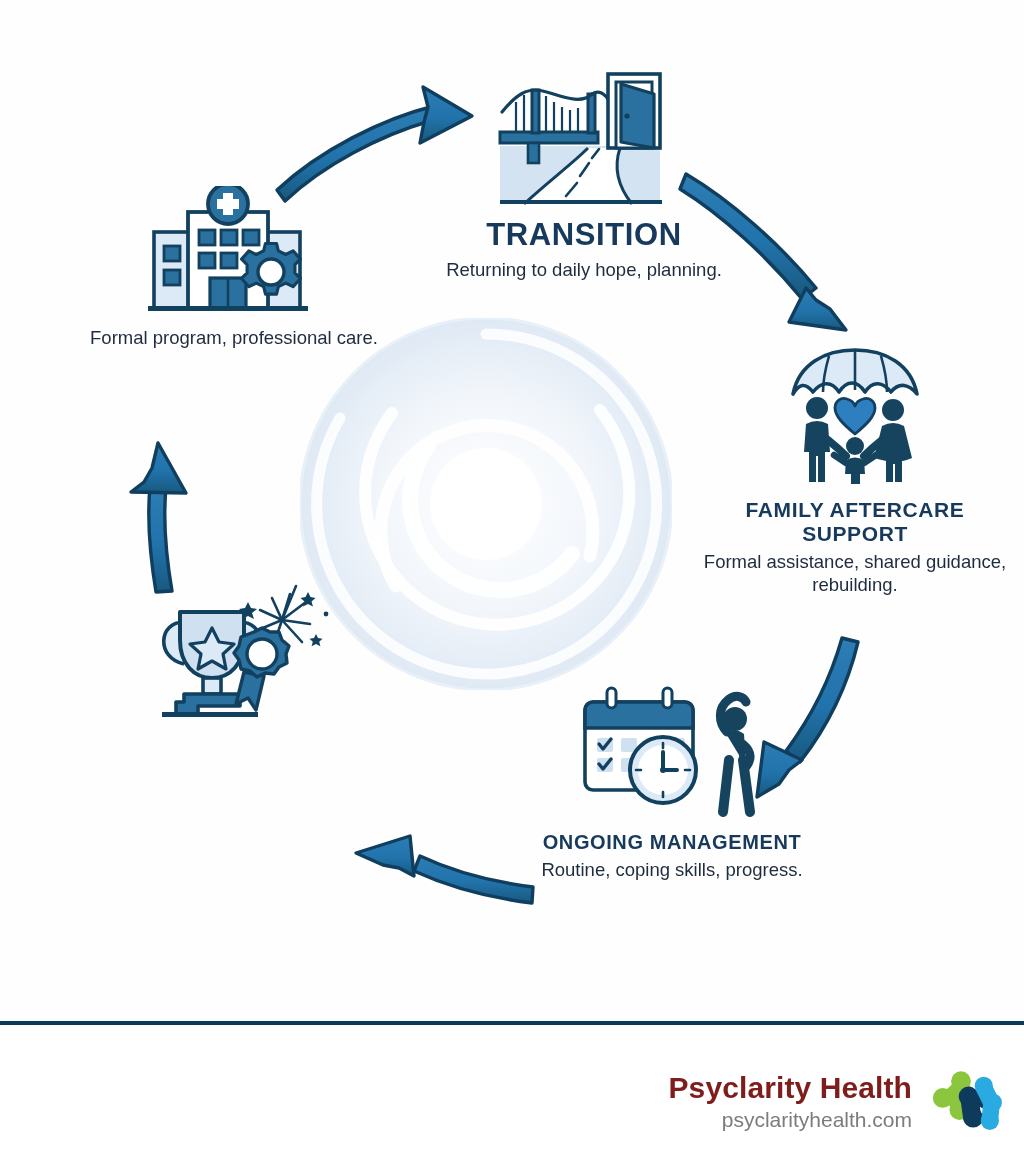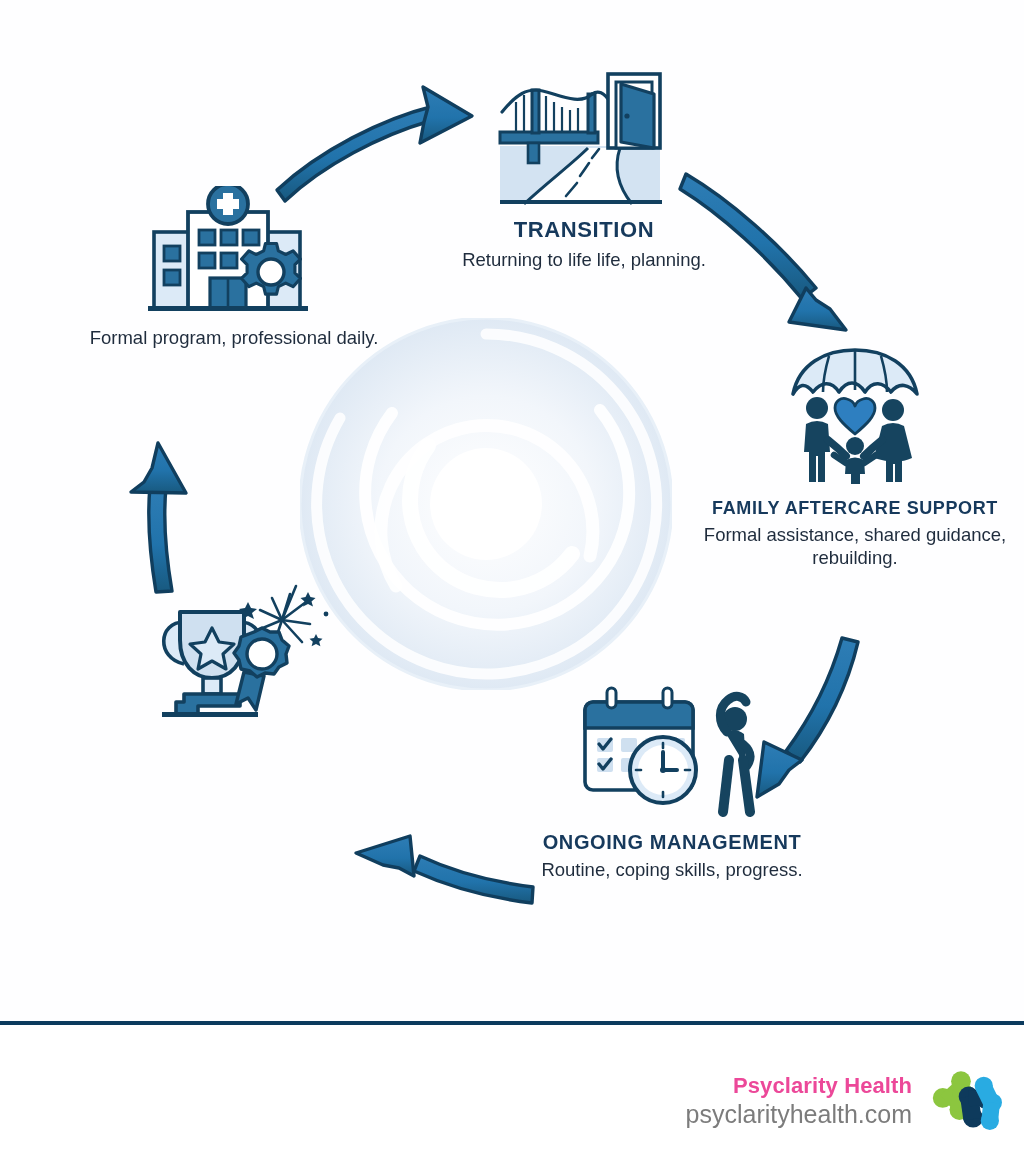--- a/index.html
+++ b/index.html
@@ -45,42 +45,42 @@
     text-align: center;
   }
   .stage-icon {
     display: flex;
     align-items: flex-end;
     justify-content: center;
     margin: 0 auto;
   }
   .stage-title {
     font-weight: bold;
-    font-size: 22px;
+    font-size: 31px;
     letter-spacing: 0.6px;
     color: #16395c;
     line-height: 1.12;
     margin-top: 10px;
     text-transform: uppercase;
   }
   .stage-desc {
     font-size: 18.5px;
     color: #1f2c3d;
     line-height: 1.26;
     margin-top: 5px;
   }
 
   
   #stage-transition   { left: 424px; top: 68px;  width: 320px; }
   #stage-family       { left: 690px; top: 348px; width: 330px; }
   #stage-ongoing      { left: 522px; top: 686px; width: 300px; }
   #stage-celebration  { left: 80px;  top: 580px; width: 320px; }
   #stage-treatment    { left: 74px;  top: 186px; width: 320px; }
 
-  #stage-family .stage-title   { font-size: 18px; }
+  #stage-family .stage-title   { font-size: 21px; }
   #stage-ongoing .stage-title  { font-size: 20px; }
 
   
   .footer-rule {
     position: absolute;
     left: 0;
     top: 1021px;
     width: 1024px;
     height: 4px;
     background: #0b3a5d;
@@ -96,28 +96,28 @@
   .brand {
     position: absolute;
     right: 22px;
     top: 38px;
     display: flex;
     align-items: center;
     gap: 14px;
   }
   .brand-text { text-align: right; }
   .brand-name {
-    font-size: 22px;
+    font-size: 30px;
     font-weight: bold;
-    color: #ec4899;
+    color: #7f1d1d;
     letter-spacing: 0.1px;
     line-height: 1.18;
   }
   .brand-url {
-    font-size: 25px;
+    font-size: 21px;
     color: #7c7c7c;
     line-height: 1.2;
     margin-top: 1px;
   }
   .brand-logo { width: 76px; height: 76px; display: block; }
 </style>
 </head>
 <body>
 
 <div id="infographic">
@@ -228,21 +228,21 @@
         <rect x="116" y="6" width="52" height="74" fill="#ffffff" stroke="#12405f" stroke-width="3.6"></rect>
         <rect x="124" y="14" width="36" height="66" fill="#ffffff" stroke="#12405f" stroke-width="3"></rect>
 
         <path d="M129 16 L162 26 L162 80 L129 74 Z" fill="#2a719f" stroke="#12405f" stroke-width="3.2" stroke-linejoin="round"></path>
         <circle cx="135" cy="48" r="2.6" fill="#12405f"></circle>
 
         <rect x="8" y="132" width="162" height="4" fill="#12405f"></rect>
       </svg>
     </div>
     <div class="stage-title">TRANSITION</div>
-    <div class="stage-desc">Returning to life life, planning.</div>
+    <div class="stage-desc">Returning to daily hope, planning.</div>
   </div>
 
   <div class="stage" id="stage-family">
     <div class="stage-icon">
       <svg width="140" height="140" viewBox="0 0 140 140">
 
         <path d="M8 46 C 14 16, 40 2, 70 2 C 100 2, 126 16, 132 46
                  C 124 36, 114 34, 106 44 C 98 34, 88 32, 80 44
                  C 72 32, 62 32, 54 44 C 46 32, 36 34, 28 44
                  C 20 34, 14 36, 8 46 Z" fill="#dceaf7" stroke="#12405f" stroke-width="3.6" stroke-linejoin="round"></path>
@@ -399,21 +399,21 @@
         <path d="M79 7 h10 v6 h6 v10 h-6 v6 h-10 v-6 h-6 V13 h6 Z" fill="#ffffff"></path>
 
         <g transform="translate(127,86)">
           <path d="M-6 -31 h12 l2 8 l8 4 l8 -4 l8 9 l-6 6 l0 9 l6 6 l-8 9 l-8 -4 l-8 4 l-2 8 h-12 l-2 -8 l-8 -4 l-8 4 l-8 -9 l6 -6 l0 -9 l-6 -6 l8 -9 l8 4 l8 -4 Z" fill="#2a719f" stroke="#12405f" stroke-width="3.4" stroke-linejoin="round" transform="scale(0.92)"></path>
           <circle cx="0" cy="0" r="13" fill="#ffffff" stroke="#12405f" stroke-width="3.4"></circle>
         </g>
 
         <rect x="4" y="120" width="160" height="5" fill="#12405f"></rect>
       </svg>
     </div>
-    <div class="stage-desc">Formal program, professional daily.</div>
+    <div class="stage-desc">Formal program, professional care.</div>
   </div>
 
   <div class="footer-rule"></div>
   <div class="footer">
     <div class="brand">
       <div class="brand-text">
         <div class="brand-name">Psyclarity Health</div>
         <div class="brand-url">psyclarityhealth.com</div>
       </div>
       <svg class="brand-logo" viewBox="0 0 100 100">

